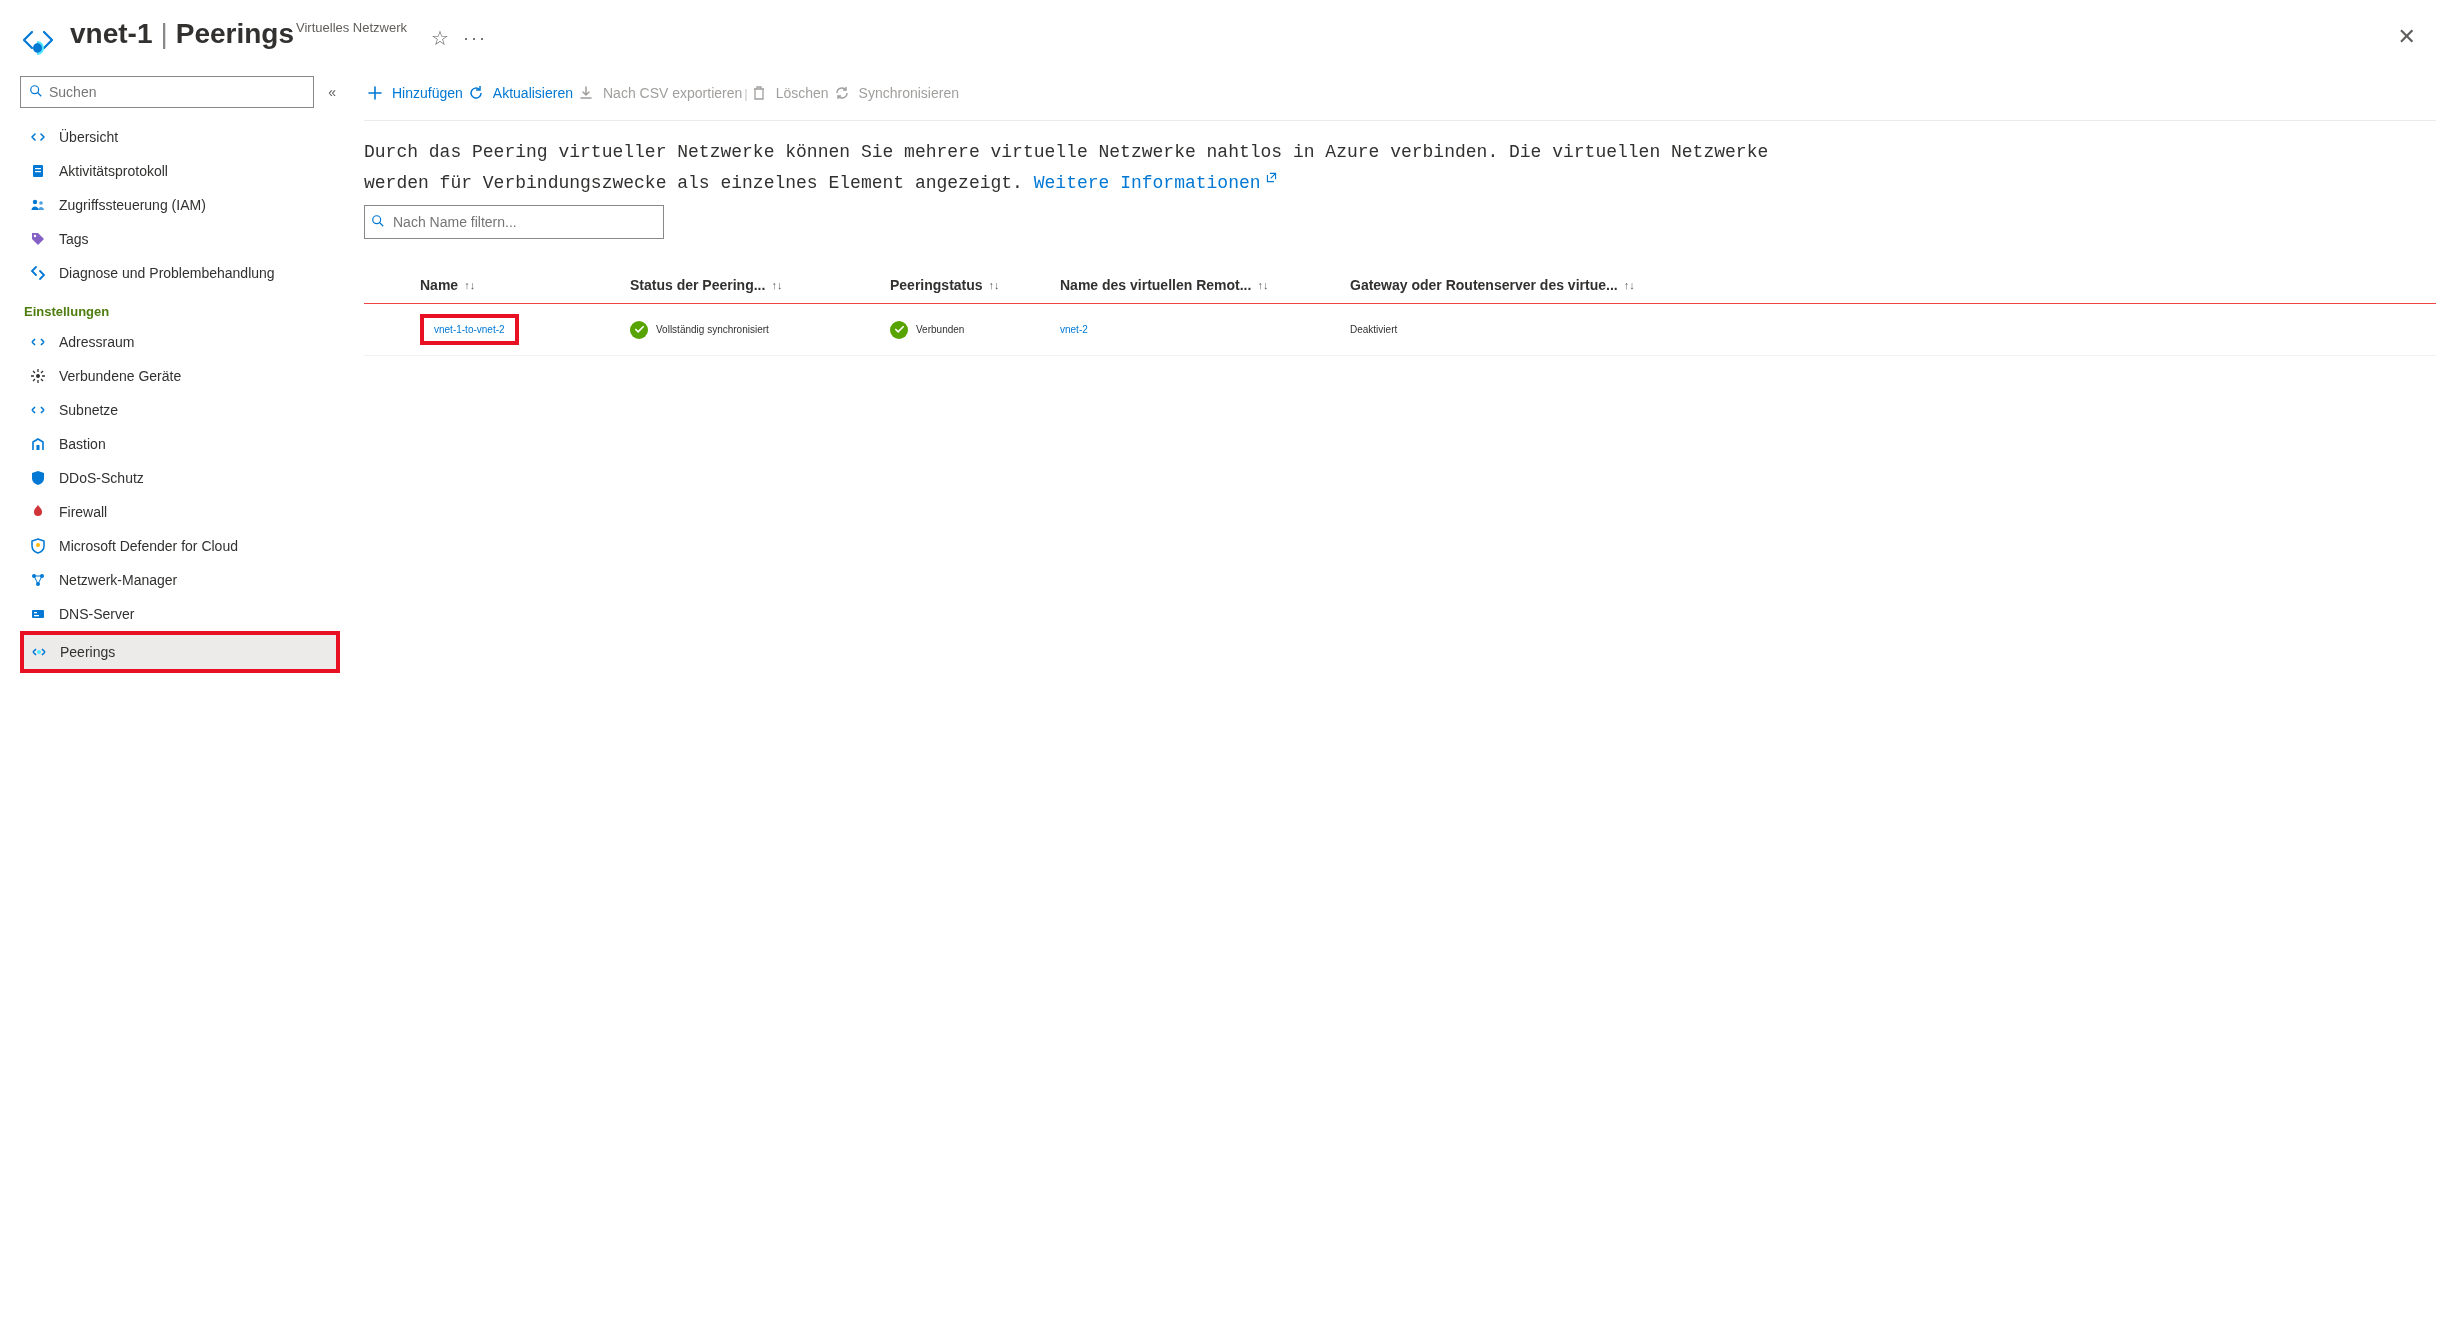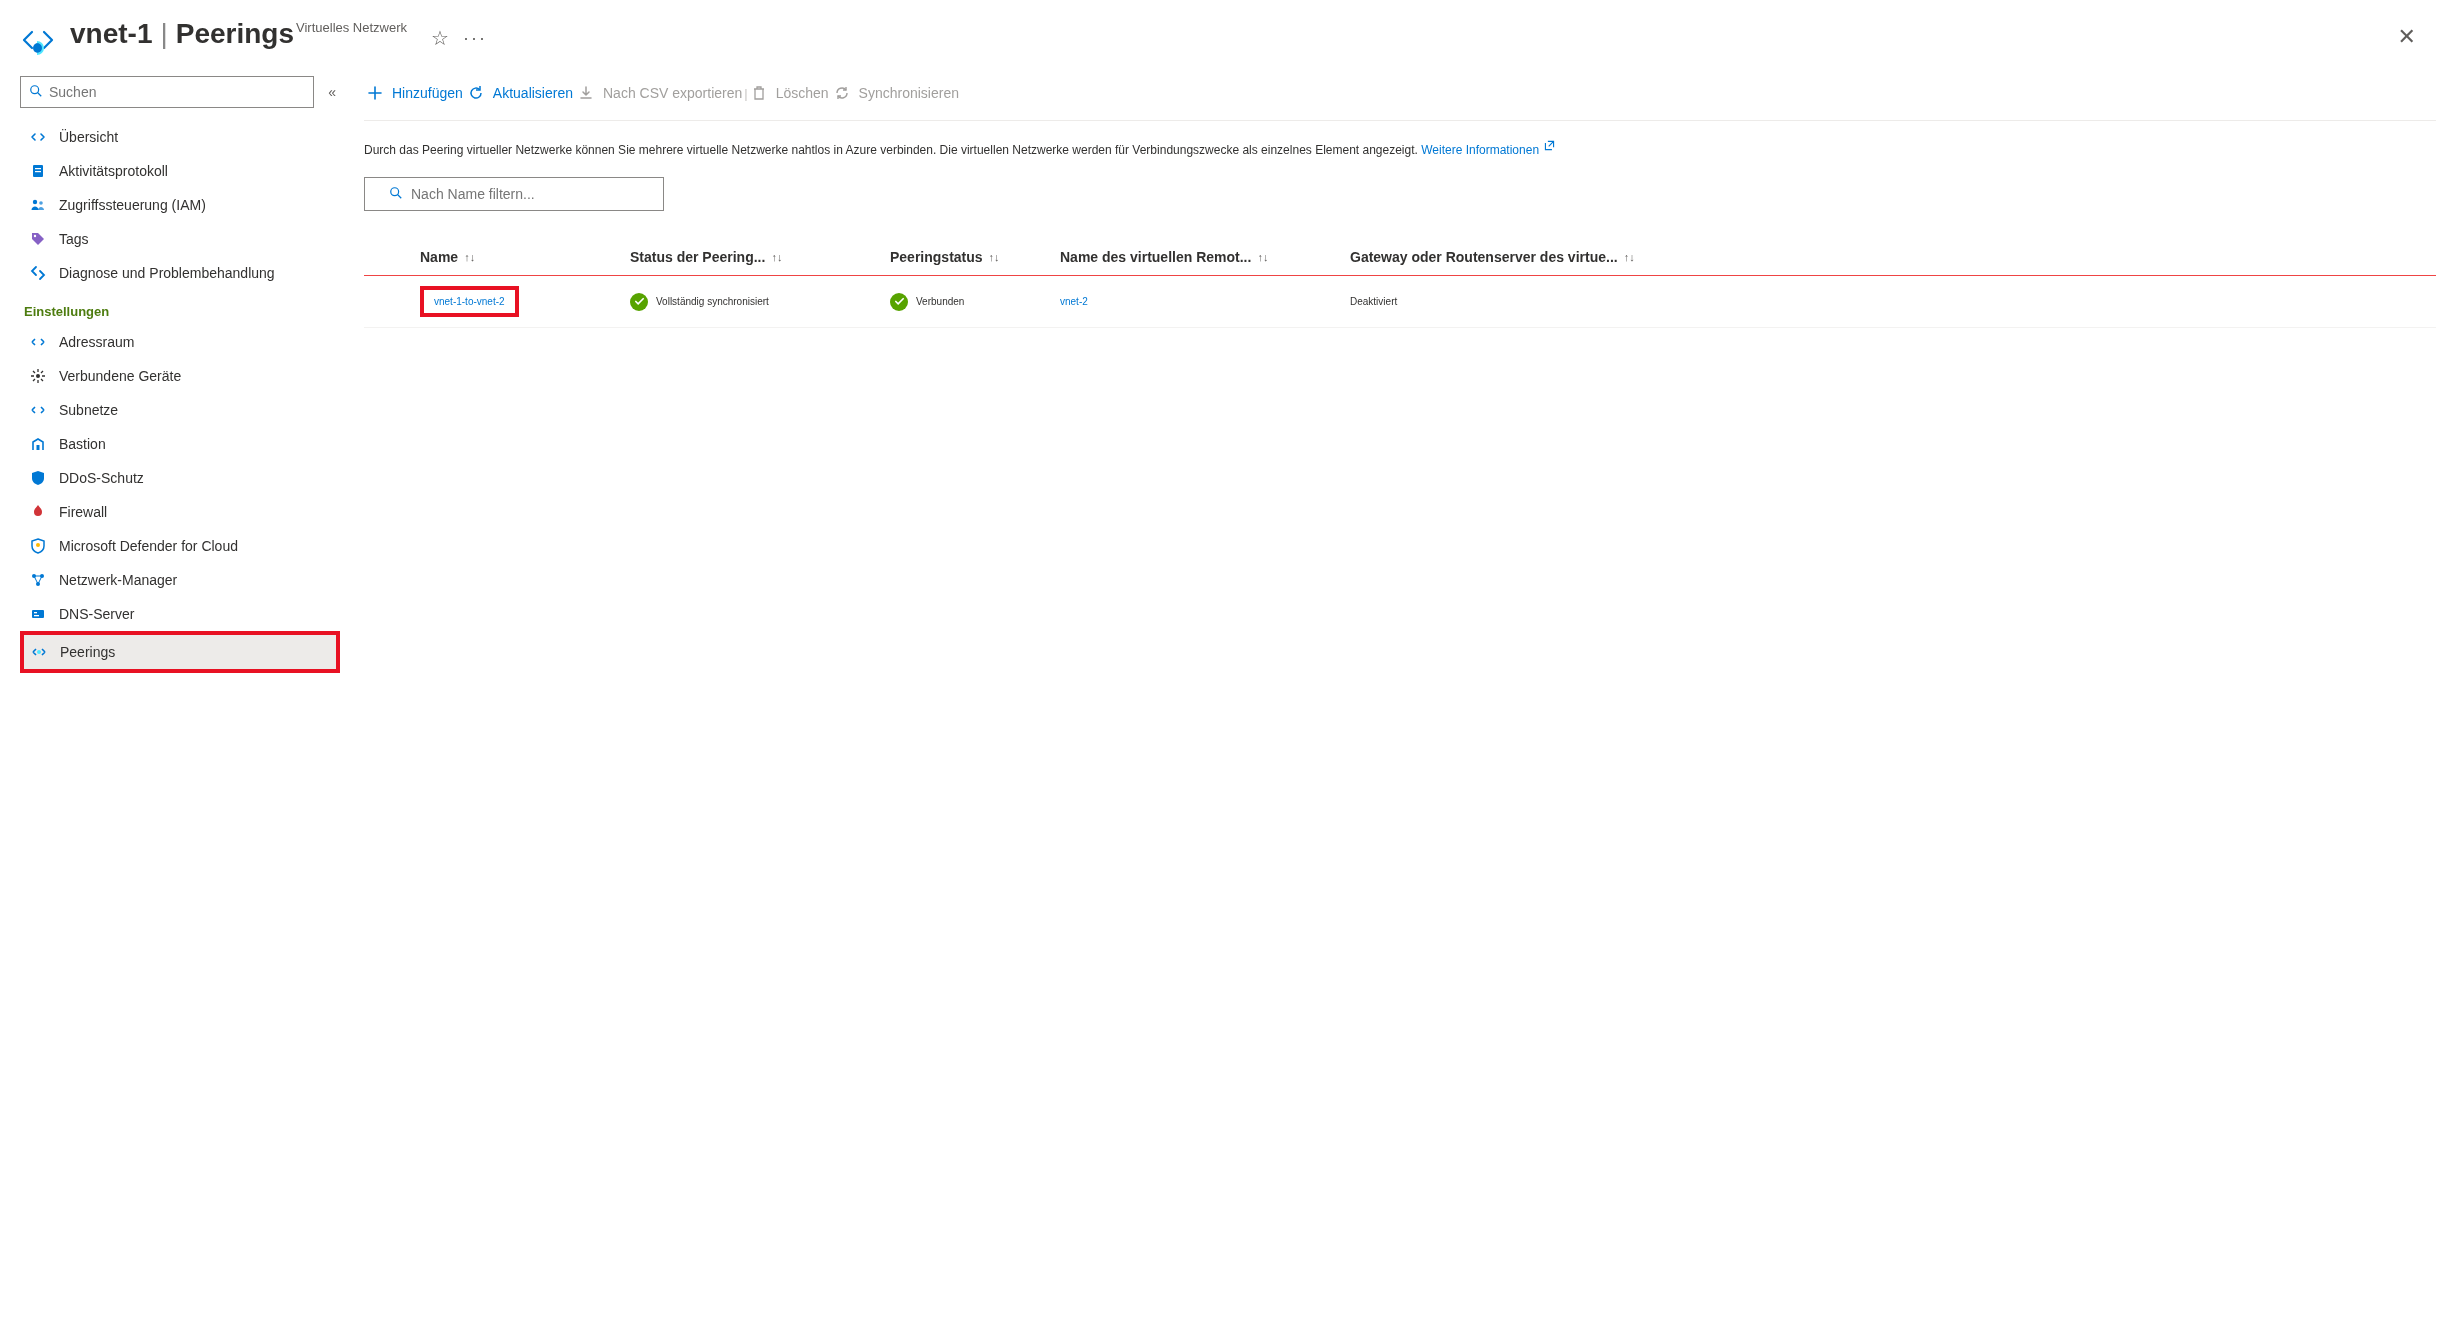--- a/index.html
+++ b/index.html
@@ -75,31 +75,32 @@
     display:flex; align-items:center; gap:8px;
     font-size:14px; color:#323130; cursor:pointer;
     padding:4px 2px;
   }
   .tbtn.primary { color:#0078d4; }
   .tbtn.disabled { color:#a19f9d; cursor:default; }
   .tbtn-icon { width:18px; height:18px; display:flex; align-items:center; justify-content:center;}
   .toolbar-sep { color:#c8c6c4; }
   
   .description {
-    font-size:12px; color:#323130;
+    font-size:18px; color:#323130;
     padding:18px 0 8px 0; max-width:1460px;
     line-height:1.5;
+    font-family:Liberation Mono, monospace;
   }
   .description a { color:#0078d4; text-decoration:none;}
   
   .filter-box {
-    margin-top:10px;
+    margin-top:0;
     display:flex; align-items:center;
     border:1px solid #8a8886;
-    height:34px; width:300px; padding:0 24px;
+    height:34px; width:300px; padding:0 6px;
   }
   .filter-box input { border:none; outline:none; flex:1; font-size:14px; background:transparent;}
   
   .grid { margin-top:28px; }
   .grid-header, .grid-row {
     display:grid;
     grid-template-columns: 40px 200px 250px 160px 280px 1fr;
     align-items:center;
     column-gap:10px;
     padding:10px 6px;

